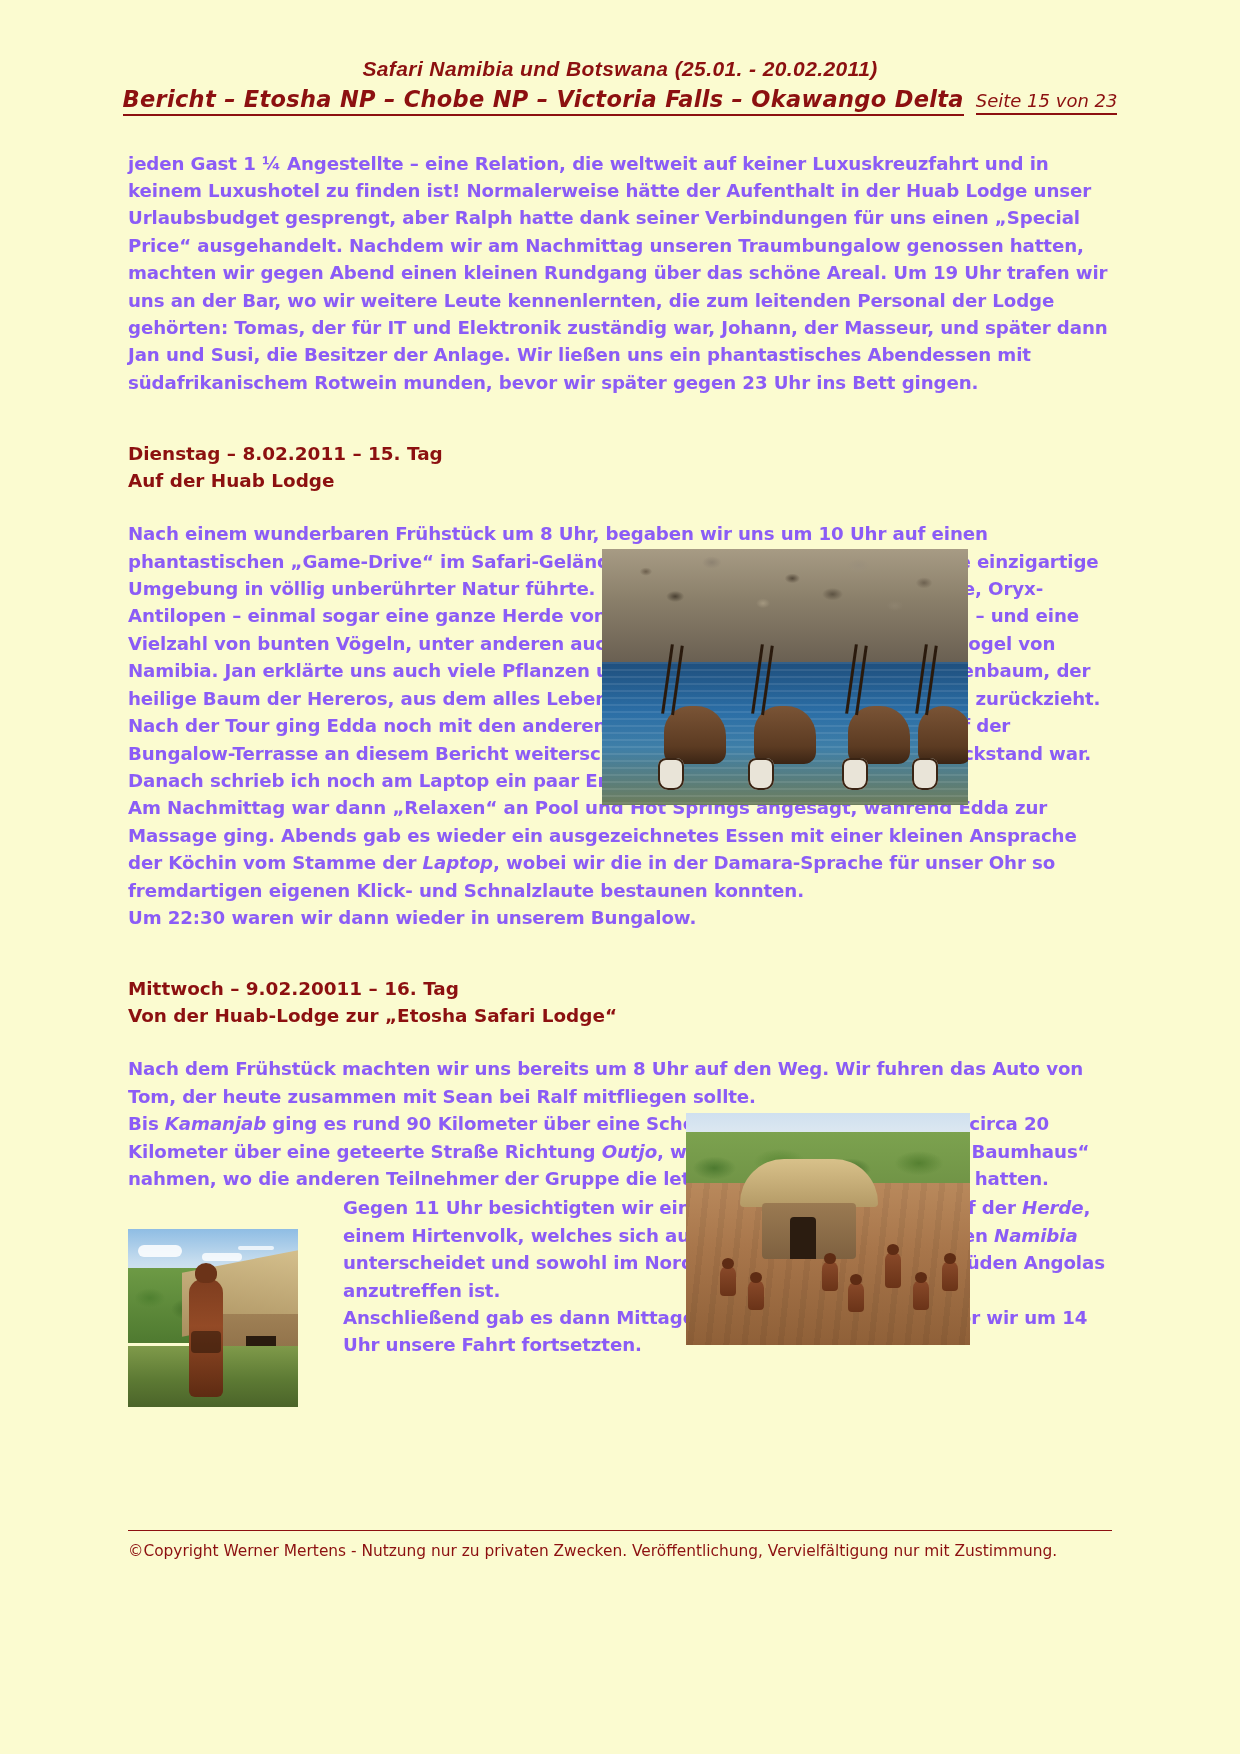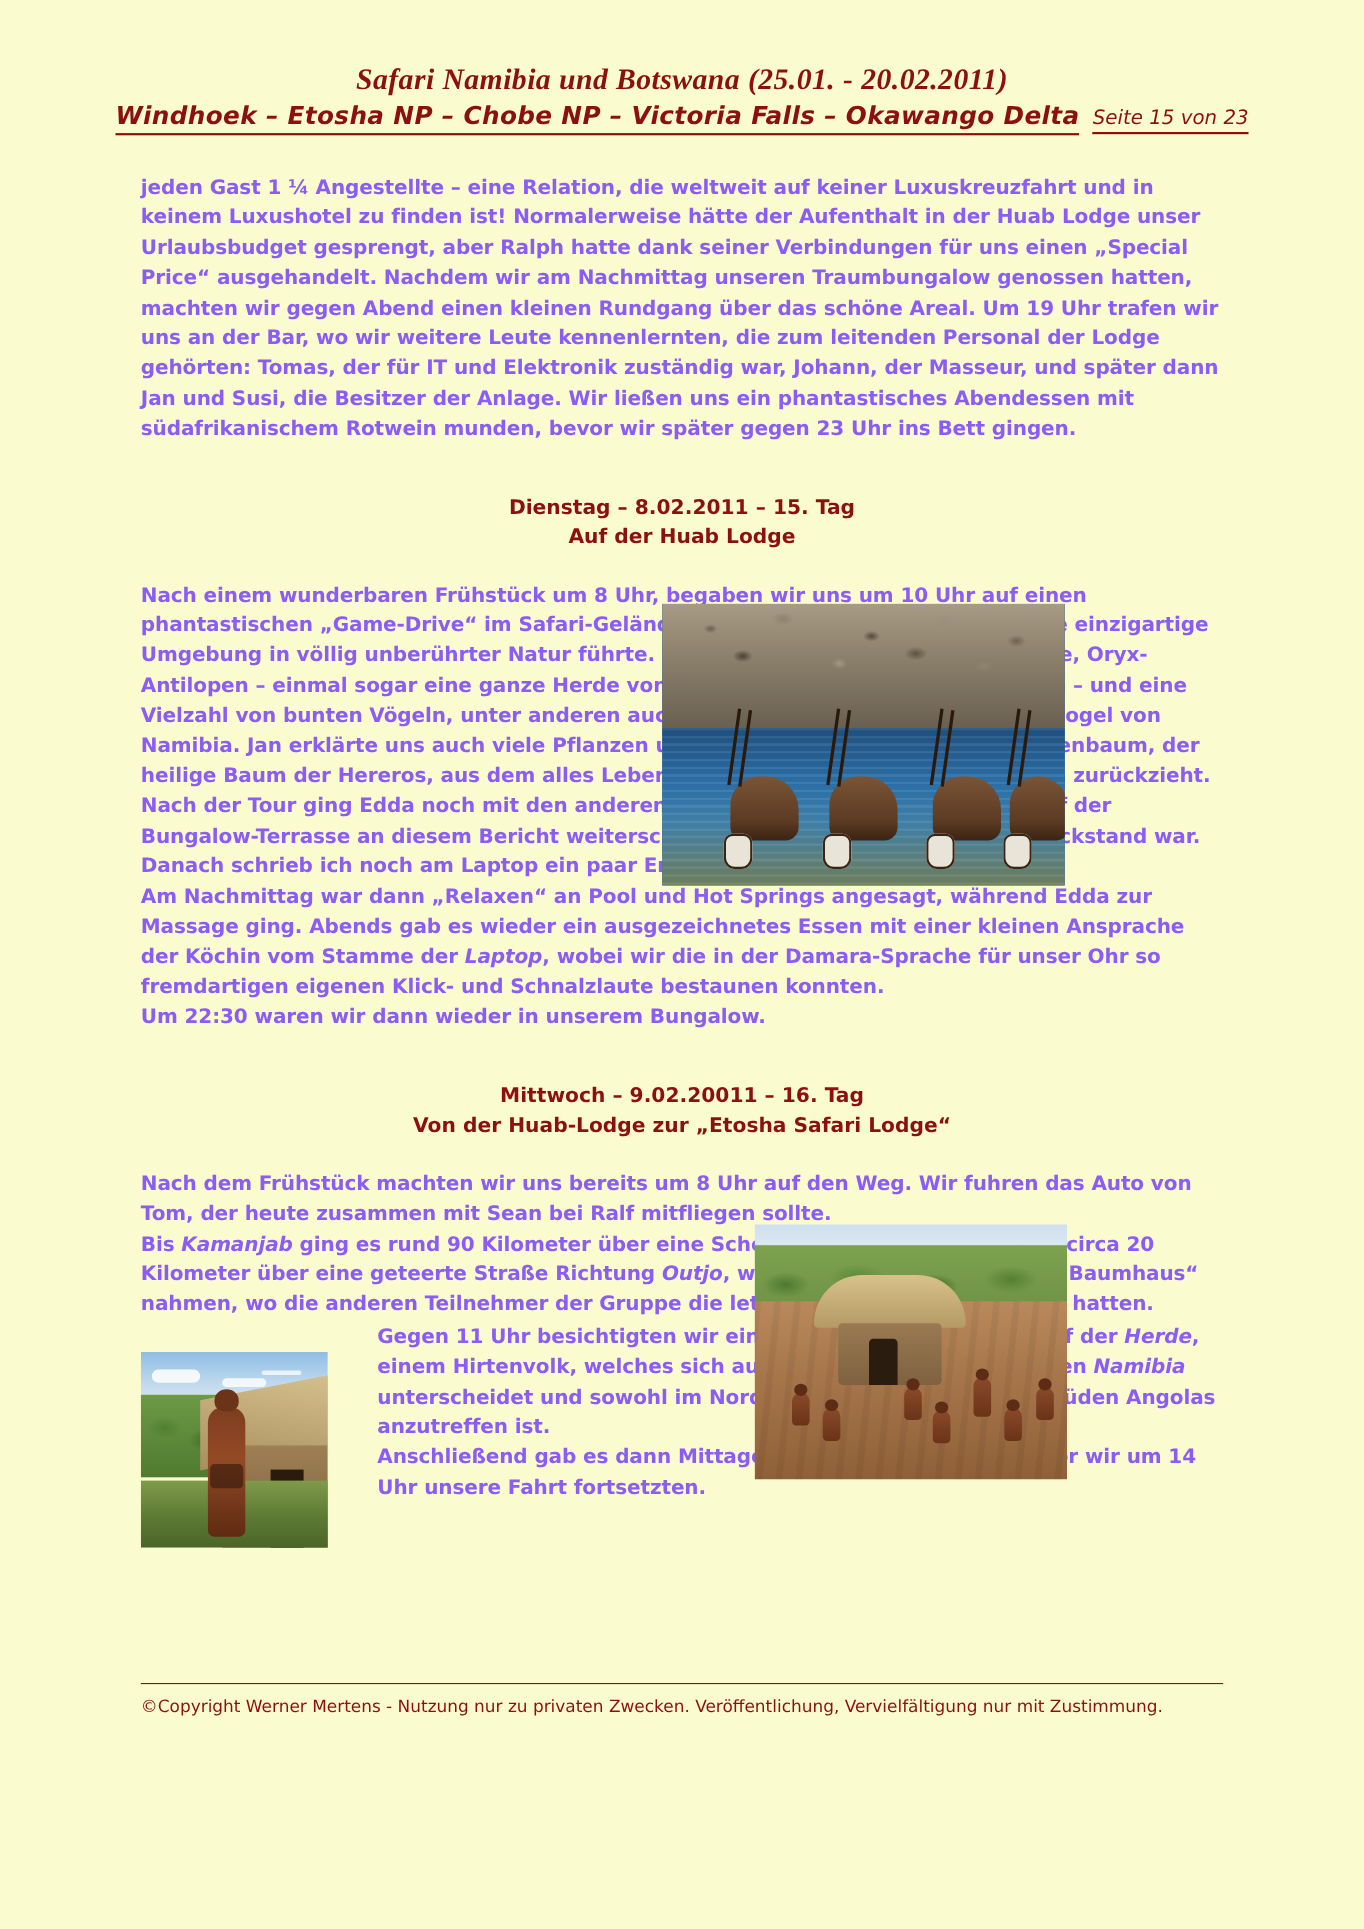--- a/index.html
+++ b/index.html
@@ -10,23 +10,23 @@
     font-family:"DejaVu Sans", sans-serif;
     color:#8c1010;
     position:relative;
     overflow:hidden;
   }
   .page { position:relative; width:1240px; height:1754px; padding:0; }
 
   
   .header { padding-top:56px; text-align:center; }
   .header-line1 {
-    font-family:Liberation Serif, serif;
+    font-family:Liberation Sans, sans-serif;
     font-style:italic; font-weight:bold;
-    font-size:27px; letter-spacing:0.4px;
+    font-size:21px; letter-spacing:0.4px;
     color:#8c1010; line-height:1.22;
   }
   .header-line2-wrap { margin-top:4px; display:flex; justify-content:center; align-items:baseline; }
   .header-line2 {
     font-style:italic; font-weight:bold;
     font-size:22.5px; letter-spacing:0.3px;
     color:#8c1010; border-bottom:2px solid #8c1010; padding-bottom:2px;
     display:inline-block;
   }
   .header-page {
@@ -42,21 +42,21 @@
     font-size:18.2px;
     font-weight:bold;
     line-height:27.4px;
     color:#8b5cf6;
     margin:0;
     text-align:left;
     letter-spacing:-0.1px;
   }
   .it { font-style:italic; }
 
-  .heading-block { text-align:center; margin-top:44px; margin-bottom:26px; }
+  .heading-block { text-align:left; margin-top:44px; margin-bottom:26px; }
   .heading-block div {
     font-size:18.4px; font-weight:bold; line-height:27px; color:#8c1010;
   }
 
   
   .photo { position:absolute; overflow:hidden; }
 
   
   #photo-oryx {
     left:602px; top:549px; width:366px; height:256px;
@@ -225,21 +225,21 @@
   }
 </style>
 </head>
 <body>
 
 <div class="page">
 
   <div class="header">
     <div class="header-line1">Safari Namibia und Botswana  (25.01. - 20.02.2011)</div>
     <div class="header-line2-wrap">
-      <span class="header-line2">Windhoek – Etosha NP – Chobe NP – Victoria Falls – Okawango Delta</span>
+      <span class="header-line2">Bericht – Etosha NP – Chobe NP – Victoria Falls – Okawango Delta</span>
       <span class="header-page">Seite 15 von 23</span>
     </div>
   </div>
 
   <div class="photo" id="photo-oryx">
     <div class="rocks"></div>
     <div class="water"></div>
     <div class="oryx o1"></div>
     <div class="oryx o2"></div>
     <div class="oryx o3"></div>

